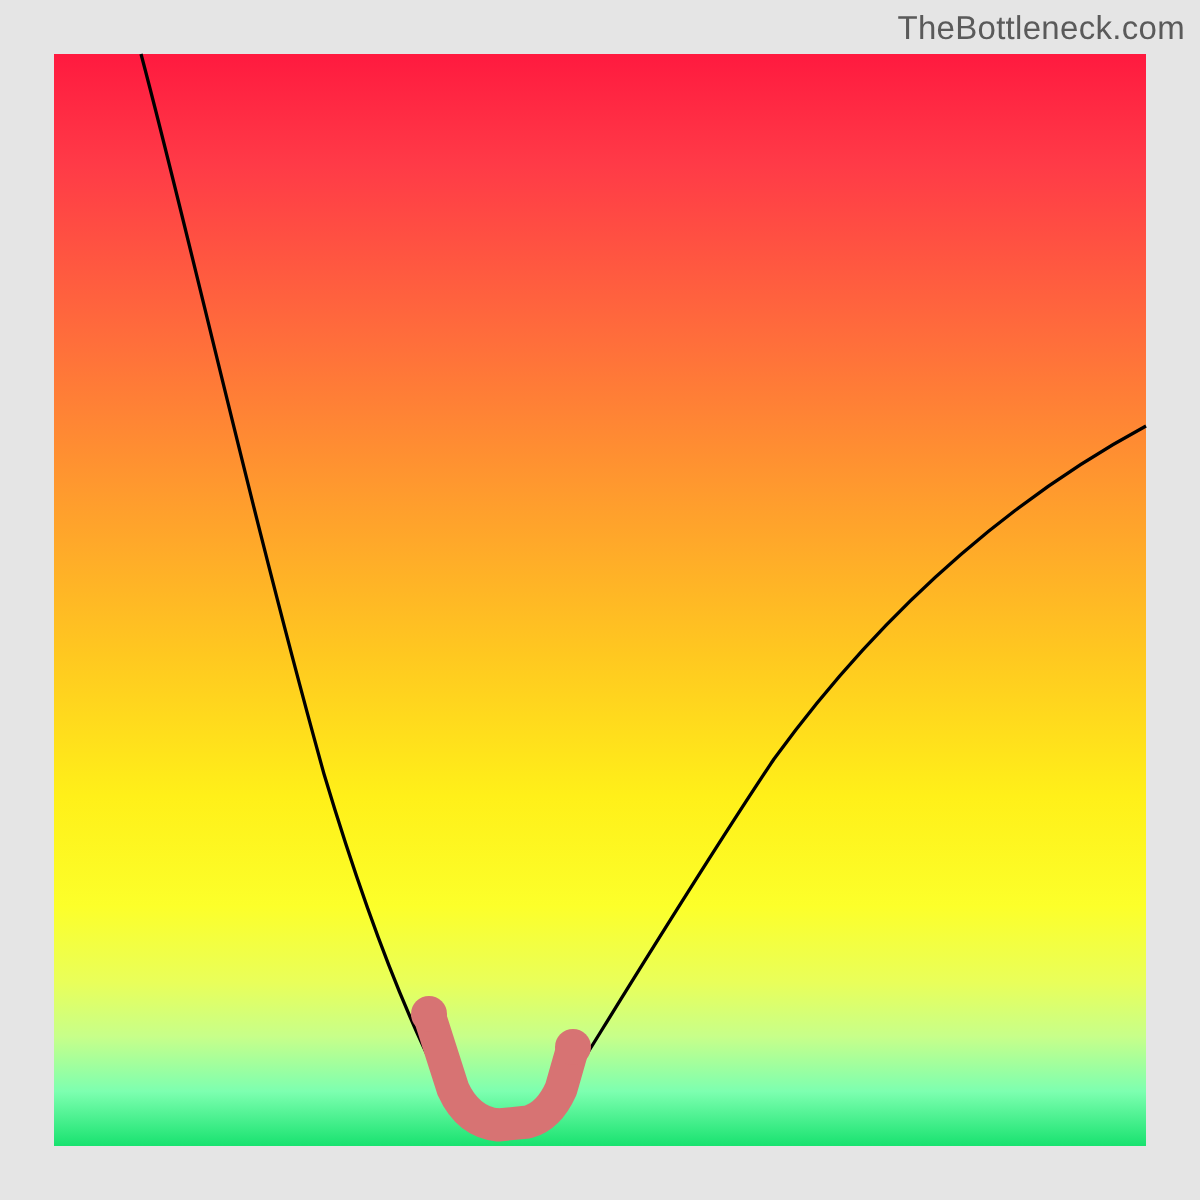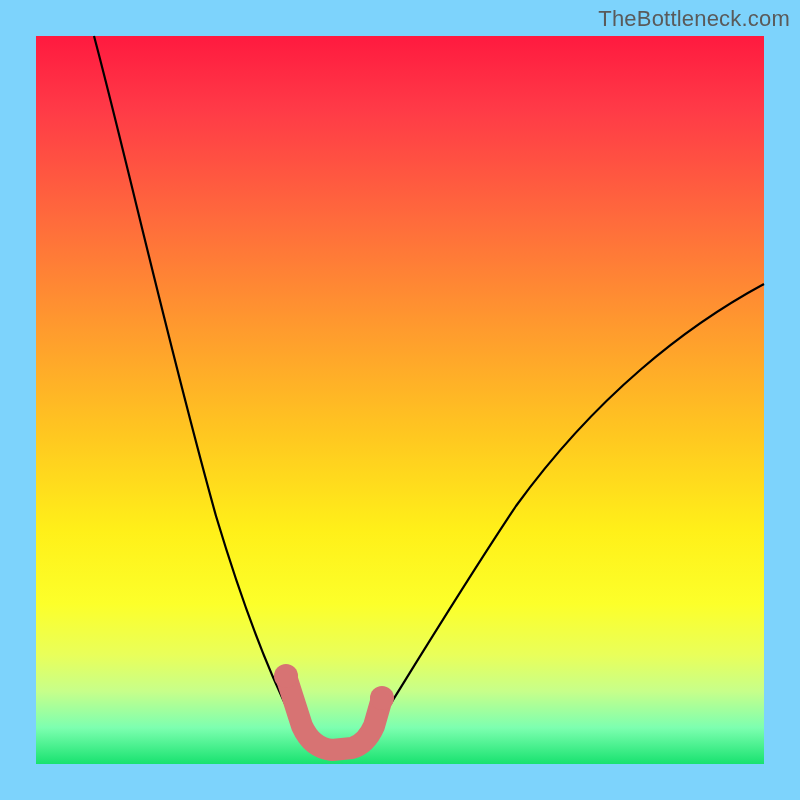--- a/index.html
+++ b/index.html
@@ -8,21 +8,21 @@
     width: 800px;
     height: 800px;
     background: #000;
     font-family: Arial, Helvetica, sans-serif;
     overflow: hidden;
   }
   .frame {
     position: relative;
     width: 800px;
     height: 800px;
-    background: #7dd3fc;
+    background: #e5e5e5;
   }
   .plot-area {
     position: absolute;
     left: 36px;
     top: 36px;
     width: 728px;
     height: 728px;
     background: linear-gradient(to bottom,
       #ff1a3f 0%,
       #ff3a47 10%,

